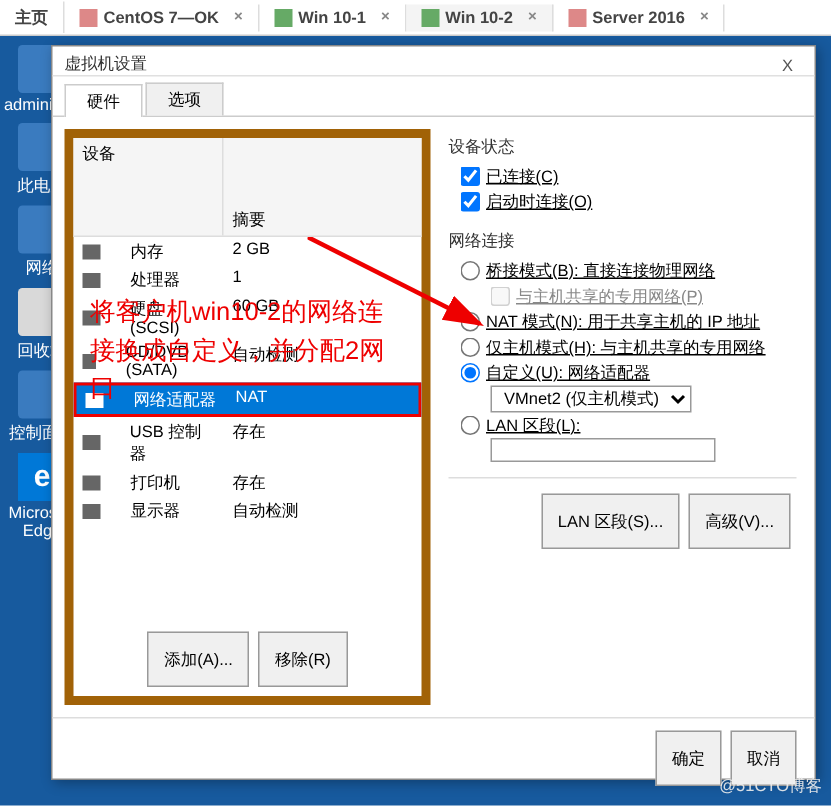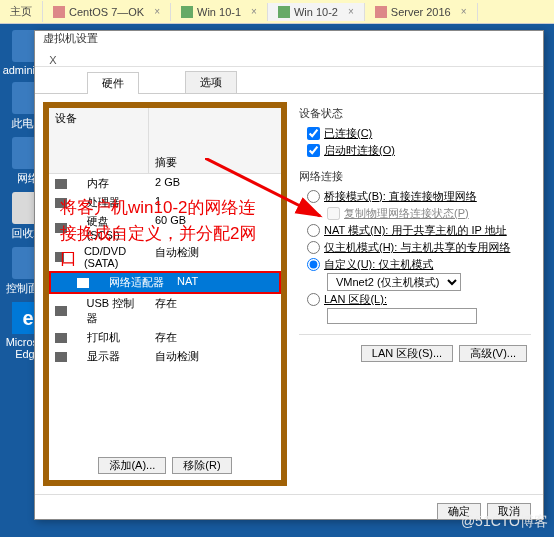--- a/index.html
+++ b/index.html
@@ -1,70 +1,70 @@
 <!DOCTYPE html>
 <html><head>
 <meta charset="utf-8">
 <style>
   * { box-sizing: border-box; margin: 0; padding: 0; font-family: "Microsoft YaHei", "SimSun", Arial, sans-serif; font-size: 11px; }
   body { width: 554px; height: 537px; background: #175a9e; overflow: hidden; position: relative; }
   
-  .tabs { background: #fef9c3; height: 24px; display: flex; align-items: center; border-bottom: 1px solid #ccc; }
+  .tabs { background: #ffffff; height: 24px; display: flex; align-items: center; border-bottom: 1px solid #ccc; font-weight: bold; }
   .tab { padding: 3px 10px; border-right: 1px solid #ddd; display: flex; align-items: center; gap: 4px; color: #444; cursor: pointer; }
   .tab.active { background: #f4f4f4; }
   .tab-icon { width: 12px; height: 12px; display: inline-block; }
   .tab .x { margin-left: 6px; color: #888; font-size: 10px; }
   
   .desktop { position: absolute; left: 0; top: 24px; width: 60px; height: 513px; }
   .dicon { width: 52px; margin: 6px 0 0 2px; text-align: center; color: #fff; font-size: 9px; }
   .dicon .ibox { width: 32px; height: 32px; margin: 0 auto 2px; border-radius: 3px; }
   
   .dialog { position: absolute; left: 34px; top: 30px; width: 510px; height: 490px; background: #fff; border: 1px solid #888; box-shadow: 2px 2px 8px rgba(0,0,0,0.3); }
-  .titlebar { height: 36px; display: flex; align-items: flex-start; padding: 0 8px; border-bottom: 1px solid #e0e0e0; flex-direction: column; }
+  .titlebar { height: 20px; display: flex; align-items: flex-end; padding: 0 8px; border-bottom: 1px solid #e0e0e0; }
   .titlebar .ttl { flex: 1; color: #333; }
   .titlebar .close { width: 20px; text-align: center; color: #555; cursor: pointer; }
   
   .dlg-tabs { display: flex; border-bottom: 1px solid #ccc; padding: 4px 8px 0; }
-  .dlg-tab { padding: 3px 14px; border: 1px solid #ccc; border-bottom: none; margin-right: 2px; background: #f0f0f0; cursor: pointer; margin-left: 44px; }
+  .dlg-tab { padding: 3px 14px; border: 1px solid #ccc; border-bottom: none; margin-right: 2px; background: #f0f0f0; cursor: pointer; }
   .dlg-tab.active { background: #fff; position: relative; top: 1px; }
   
   .dlg-body { display: flex; height: 400px; padding: 8px; gap: 8px; }
   .left { flex: 1; border: 6px solid #a16207; display: flex; flex-direction: column; }
   .tbl-head { display: flex; background: #f5f5f5; border-bottom: 1px solid #ddd; }
   .tbl-head div { padding: 3px 6px; }
   .tbl-head .c1 { width: 100px; border-right: 1px solid #ddd; }
   .tbl-head .c2 { flex: 1; margin-top: 44px; }
   .tbl-rows { flex: 1; overflow: auto; }
   .row { display: flex; padding: 1px 0; }
   .row .c1 { width: 100px; padding: 1px 6px; display: flex; align-items: center; gap: 20px; }
   .row .c2 { flex: 1; padding: 1px 6px; }
   .row.sel { background: #0078d7; color: #fff; }
   .hw-icon { width: 12px; height: 10px; background: #666; display: inline-block; }
-  .redbox { border: 2px solid #e00; padding-left: 20px; }
+  .redbox { border: 2px solid #e00; }
   
   .left-btns { display: flex; justify-content: center; gap: 6px; padding: 6px; }
-  .btn { padding: 0 10px; border: 1px solid #999; background: #f0f0f0; cursor: pointer; text-align: center; }
+  .btn { padding: 10px 10px; border: 1px solid #999; background: #f0f0f0; cursor: pointer; text-align: center; }
   
   .right { flex: 1; padding: 4px; }
   .grp-title { margin-bottom: 4px; color: #333; }
   .grp { margin-bottom: 10px; }
   .chk, .rad { display: flex; align-items: center; gap: 4px; padding: 1px 0 1px 8px; text-decoration: underline; }
   .chk input, .rad input { margin: 0; }
   .sub { padding-left: 28px; color: #888; }
   .sel-input { width: 134px; padding: 1px 4px; border: 1px solid #999; background: #fff; margin-left: 28px; }
   .txt-input { width: 150px; padding: 1px 4px; border: 1px solid #999; background: #fff; margin-left: 28px; }
   
   .right-btns { display: flex; justify-content: flex-end; gap: 6px; padding: 6px 4px; }
   
   .dlg-foot { display: flex; justify-content: flex-end; gap: 6px; padding: 8px 12px; border-top: 1px solid #ddd; }
   
   .annotation { position: absolute; left: 60px; top: 195px; width: 200px; color: #e00; font-size: 17px; line-height: 1.5; font-weight: 500; pointer-events: none; z-index: 50; }
   .arrow { position: absolute; left: 205px; top: 158px; z-index: 49; pointer-events: none; }
   
-  .watermark { position: absolute; right: 6px; bottom: 6px; color: #eee; font-size: 14px; opacity: 0.9; z-index: 100; }
+  .watermark { position: absolute; right: 6px; bottom: 6px; color: #eee; font-size: 11px; opacity: 0.9; z-index: 100; }
   
   hr.sep { border: none; border-top: 1px solid #ddd; margin: 4px 0; }
 </style>
 </head>
 <body>
 
 <div class="tabs">
   <div class="tab">
       <span>主页</span>
     </div>
@@ -191,33 +191,33 @@
           </label>
       </div>
       <div class="grp">
         <div class="grp-title">网络连接</div>
         <label class="rad">
             <input type="radio" name="nc" style="">
             <span>桥接模式(B): 直接连接物理网络</span>
           </label>
         <label class="chk sub">
             <input type="checkbox" disabled="" style="">
-            <span>复制物理网络连接状态(P)</span>
+            <span>与主机共享的专用网络(P)</span>
           </label>
         <label class="rad">
             <input type="radio" name="nc" style="">
             <span>NAT 模式(N): 用于共享主机的 IP 地址</span>
           </label>
         <label class="rad">
             <input type="radio" name="nc" style="">
             <span>仅主机模式(H): 与主机共享的专用网络</span>
           </label>
         <label class="rad">
             <input type="radio" name="nc" checked="" style="">
-            <span>自定义(U): 仅主机模式</span>
+            <span>自定义(U): 网络适配器</span>
           </label>
         <select class="sel-input"><option>VMnet2 (仅主机模式)</option></select>
         <label class="rad">
             <input type="radio" name="nc" style="">
             <span>LAN 区段(L):</span>
           </label>
         <input class="txt-input" disabled="" value="" style="">
       </div>
       <hr class="sep">
       <div class="right-btns">

